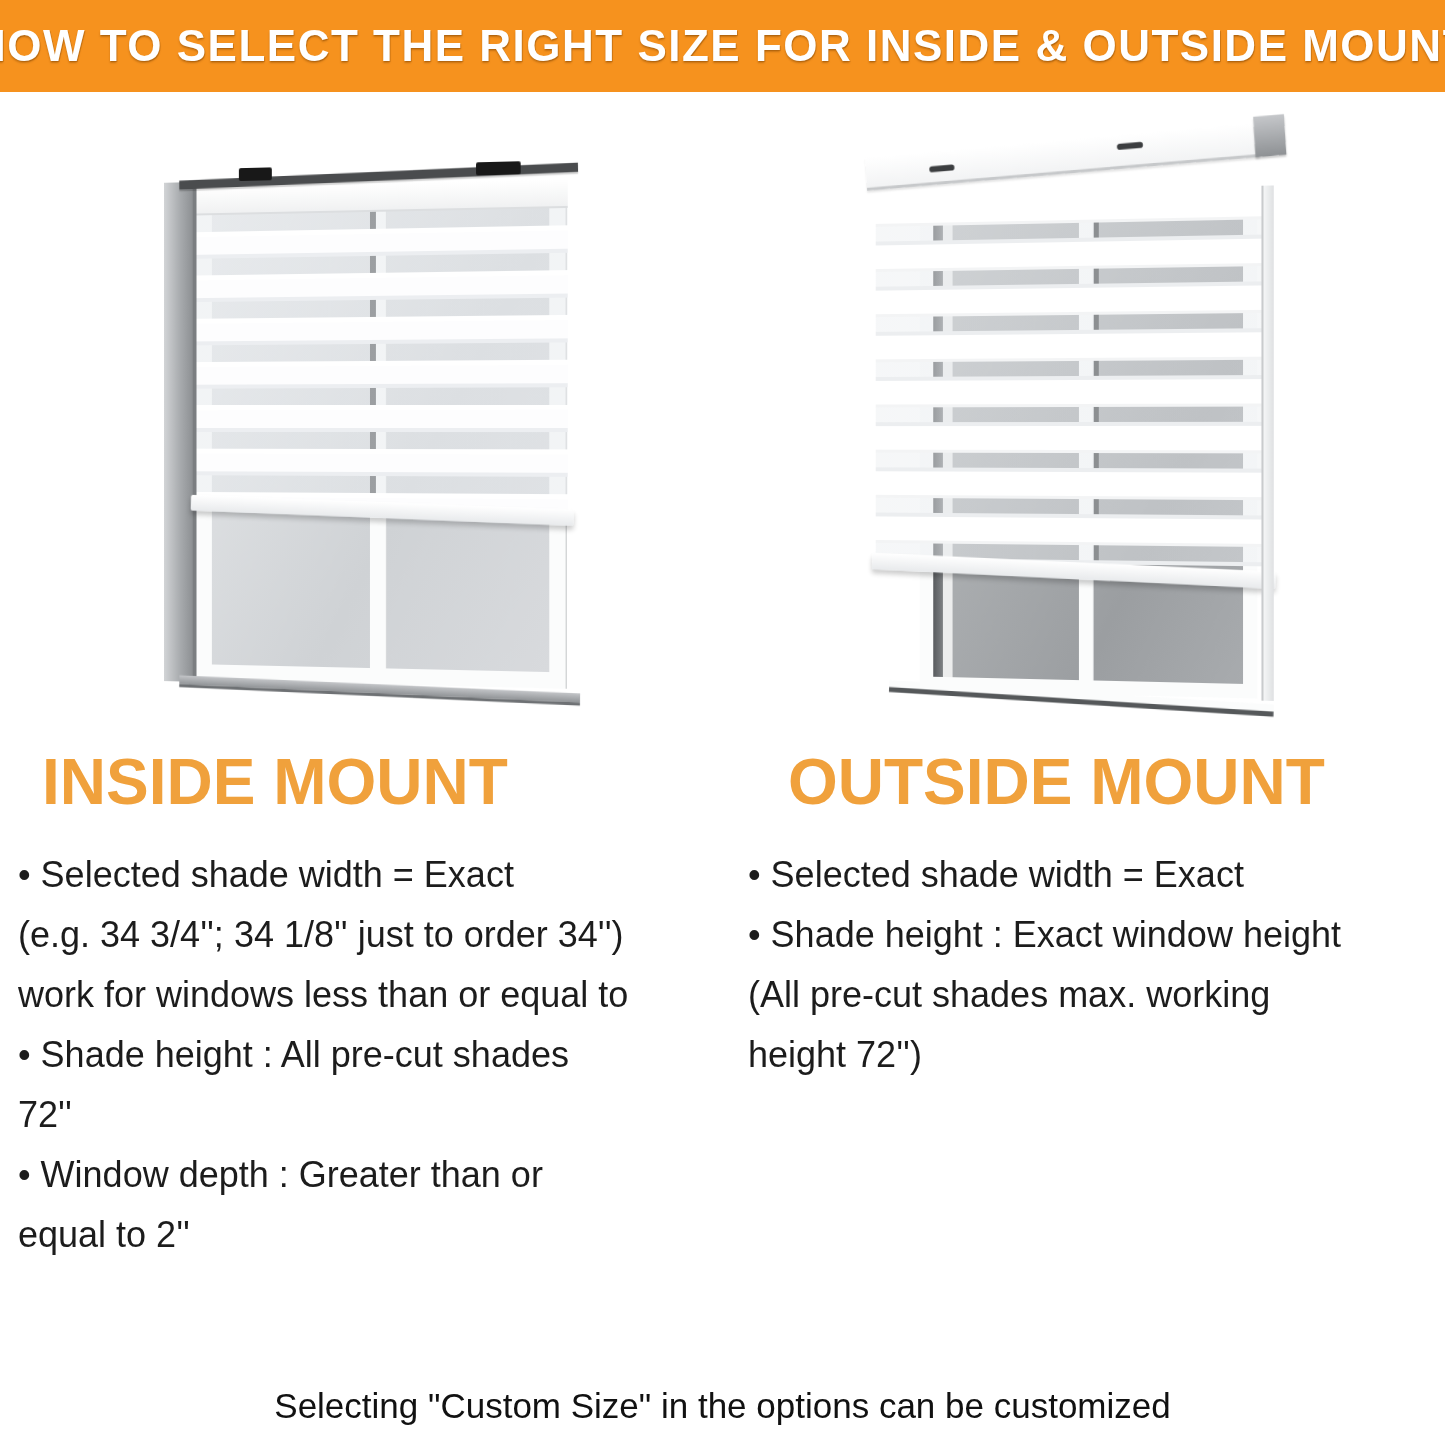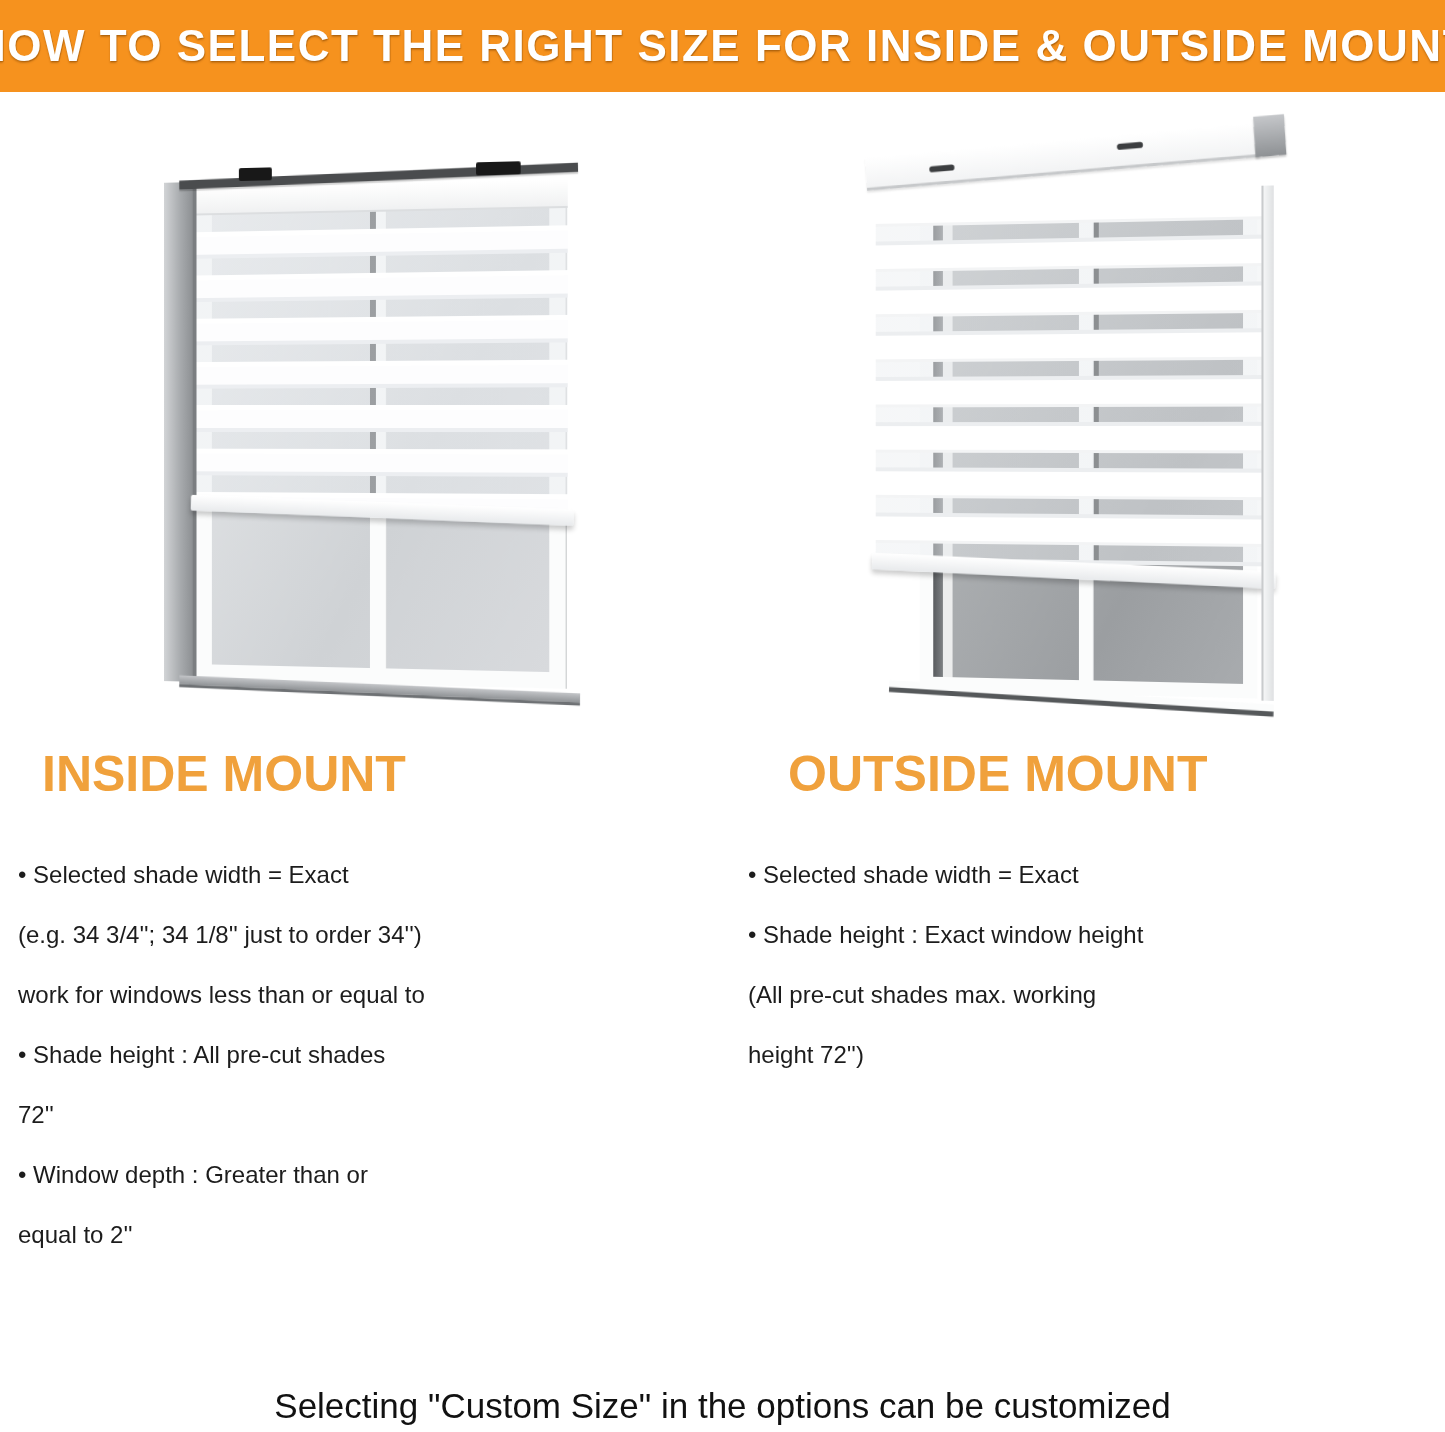--- a/index.html
+++ b/index.html
@@ -24,31 +24,31 @@
   }
   .banner-title{
     margin:0;color:#ffffff;font-size:44px;font-weight:bold;
     letter-spacing:1.5px;white-space:nowrap;
     text-shadow:0 2px 2px rgba(120,62,0,.38),1px 1px 0 rgba(120,62,0,.25);
   }
 
   
   .mount-heading{
     position:absolute;top:745px;margin:0;
-    font-size:50px;font-weight:bold;color:var(--heading,#F0A13C);
+    font-size:64px;font-weight:bold;color:var(--heading,#F0A13C);
     letter-spacing:0;white-space:nowrap;
   }
   .heading-inside{left:42px;}
   .heading-outside{left:788px;}
 
   
   .col{
     position:absolute;top:845px;
     color:var(--body-text,#1C1C1C);
-    font-size:24px;
+    font-size:36px;
   }
   .col-left{left:18px;width:700px;}
   .col-right{left:748px;width:690px;}
   .bullet-line{height:60px;line-height:60px;white-space:nowrap;}
 
   
   .footer-note{
     position:absolute;left:0;top:1386px;width:1445px;
     text-align:center;font-size:35px;color:#111111;white-space:nowrap;
   }

